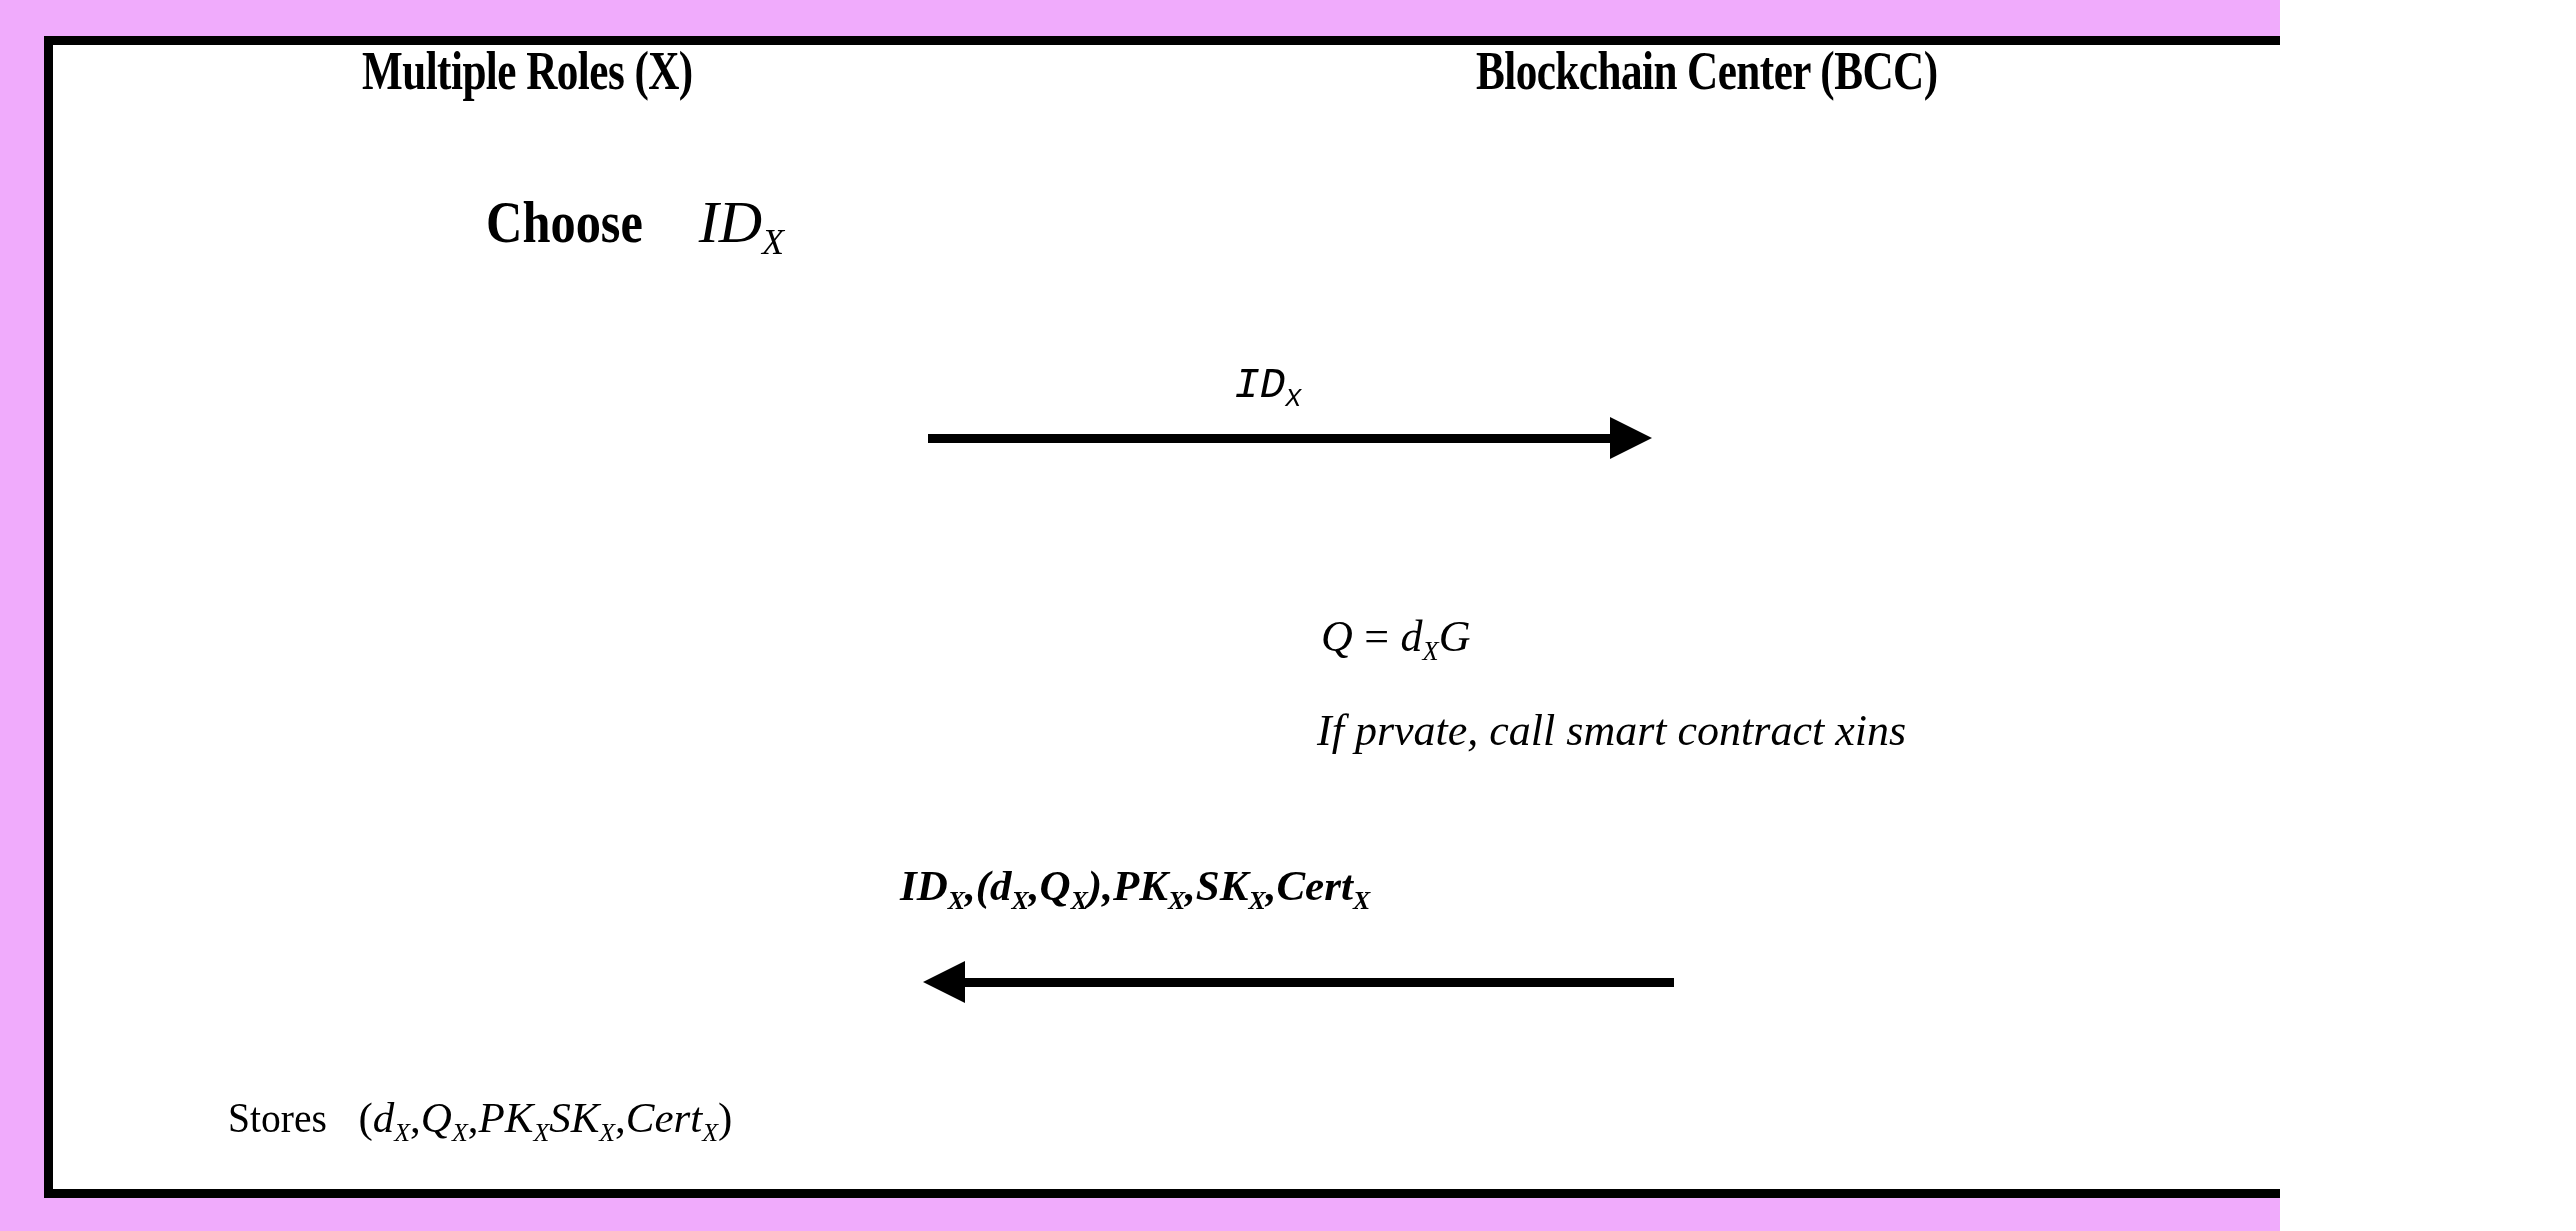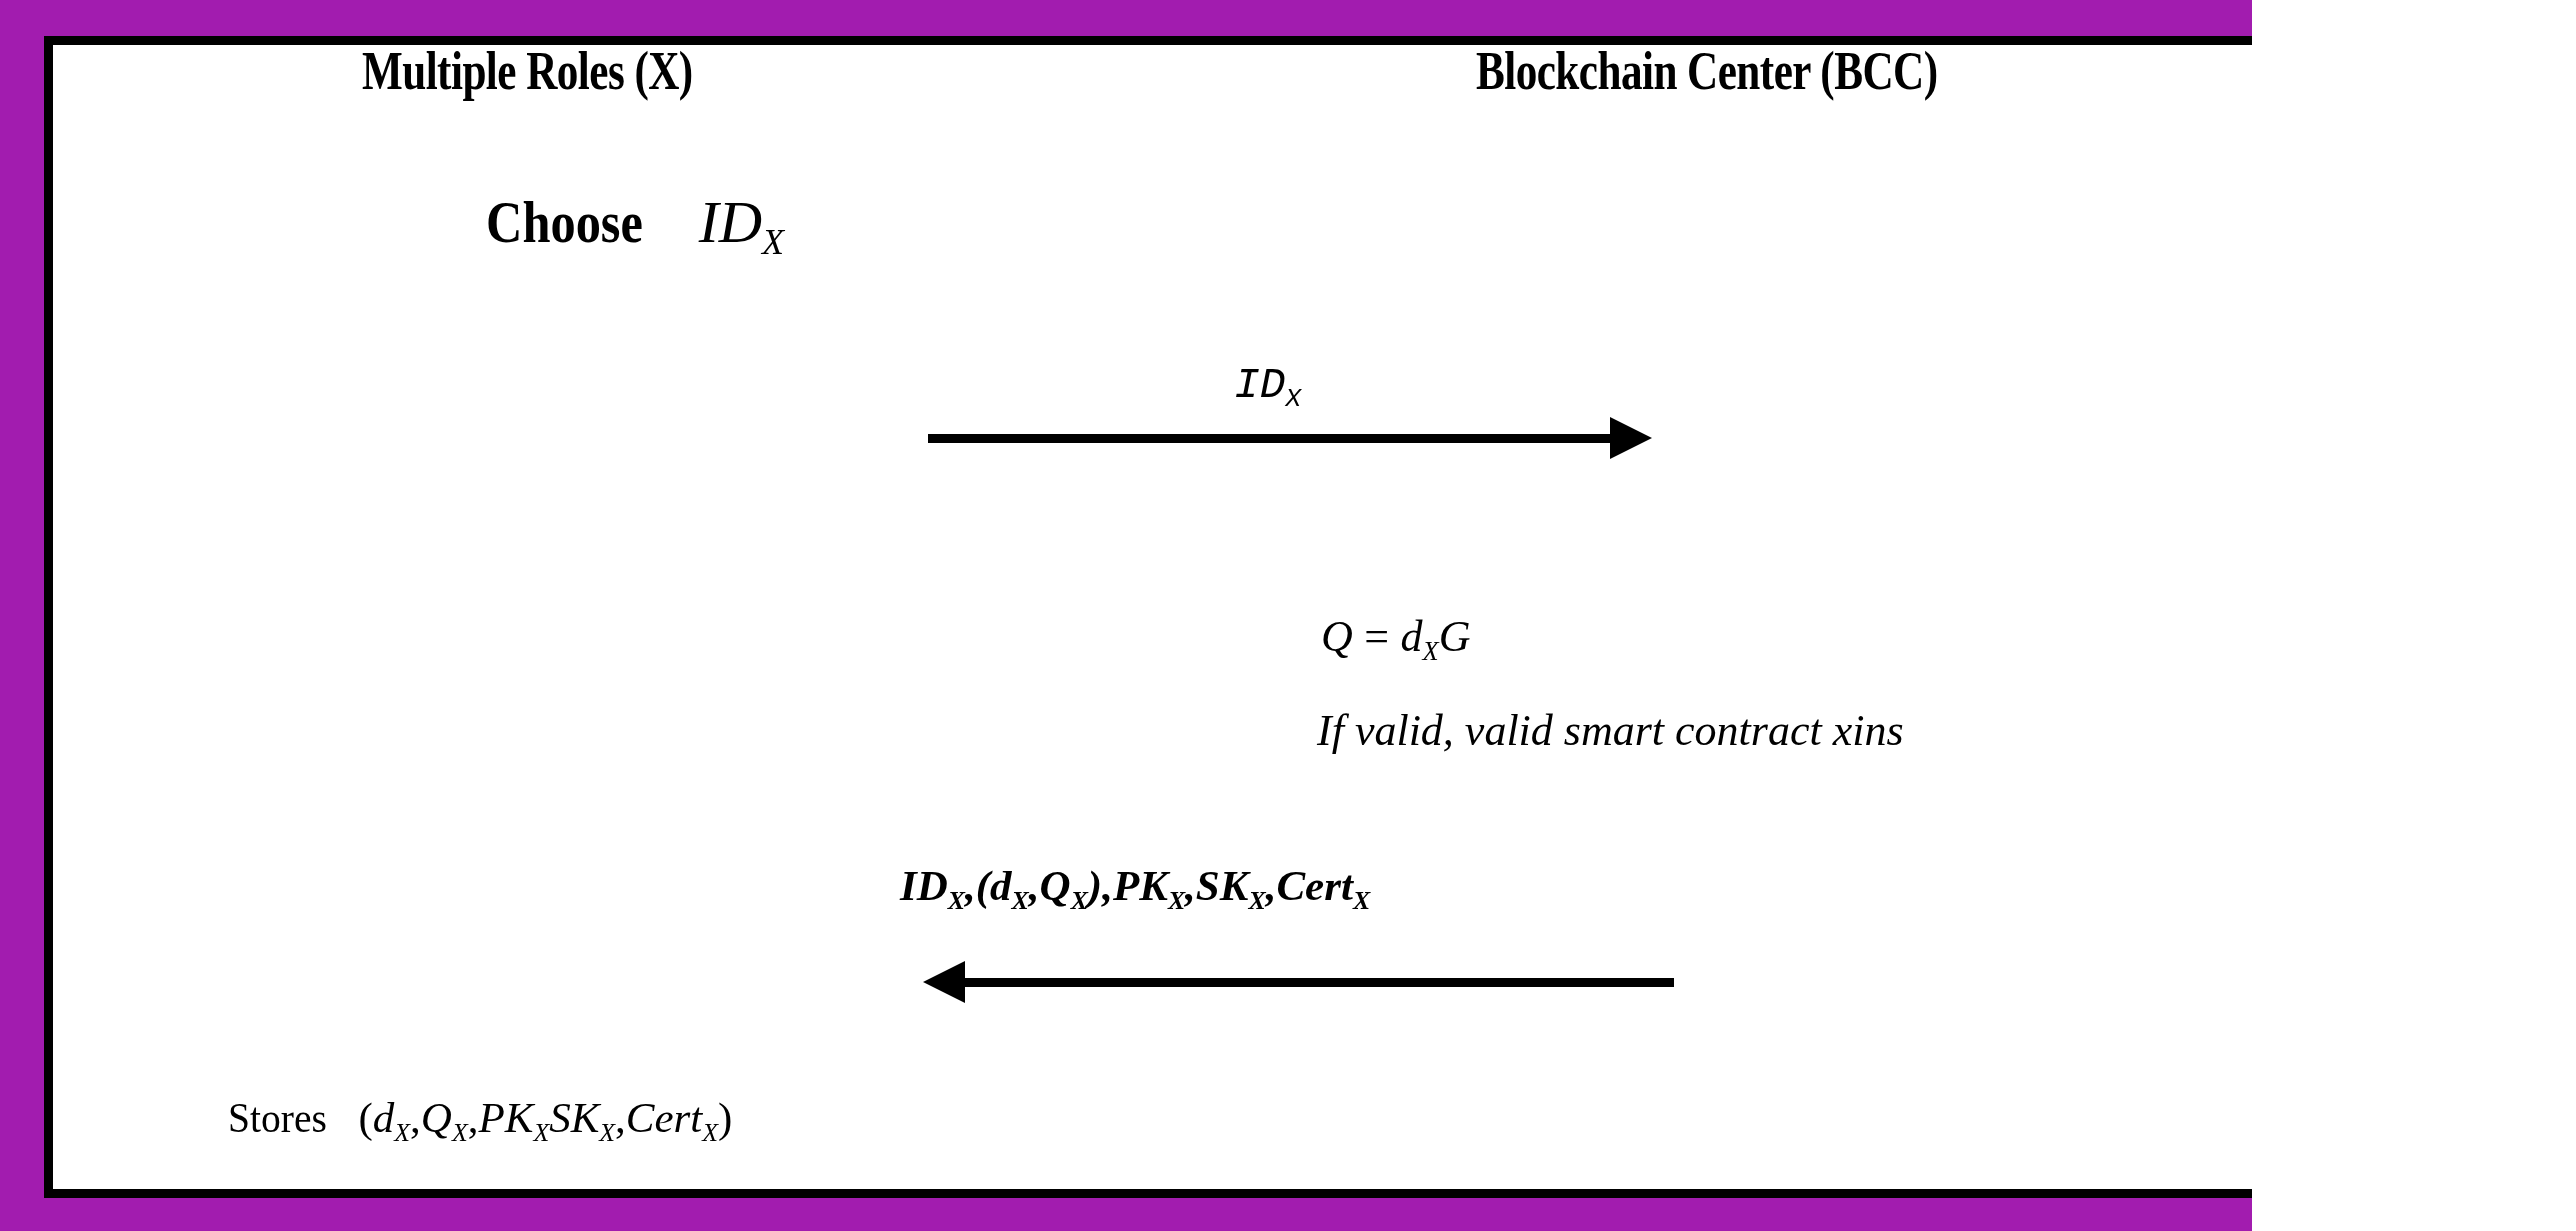--- a/index.html
+++ b/index.html
@@ -8,22 +8,23 @@
     padding: 0;
     background: #ffffff;
   }
   body {
     font-family: "Liberation Serif", "DejaVu Serif", serif;
   }
   #canvas {
     position: relative;
     width: 2252px;
     height: 1232px;
-    background: #a21caf;
+    background: #f0abfc;
     overflow: hidden;
+    padding-left: 28px;
   }
   
   #frame {
     position: absolute;
     left: 44px;
     top: 36px;
     width: 2481px;
     height: 1162px;
     border: 9.3px solid #000000;
     box-sizing: border-box;
@@ -122,21 +123,21 @@
   <div class="arrow right" style="left:928px; top:416px; width:724px; height:44px;">
     <div class="shaft" style="left:0; width:684px;"></div>
     <div class="head" style="left:682px;"></div>
   </div>
 
 
   <div class="txt bodyline serif" style="left:1321px; top:615px;">
     <span class="mathv">Q</span><span style="display:inline-block;width:11.5px;"></span><span>=</span><span style="display:inline-block;width:11.5px;"></span><span class="mathv">d</span><sub>X</sub><span class="mathv">G</span>
   </div>
 
-  <div class="txt bodyline serif ital" style="left:1317px; top:709px;">If  valid, valid smart contract xins</div>
+  <div class="txt bodyline serif ital" style="left:1317px; top:709px;">If  prvate, call smart contract xins</div>
 
   <div class="txt msg serif" style="left:900px; top:864px;font-weight:bold;">
     <span class="mathv">ID</span><sub>X</sub><span>,</span><span>(</span><span class="mathv">d</span><sub>X</sub><span>,</span><span class="mathv">Q</span><sub>X</sub><span>)</span><span>,</span><span class="mathv">PK</span><sub>X</sub><span>,</span><span class="mathv">SK</span><sub>X</sub><span>,</span><span class="mathv">Cert</span><sub>X</sub>
   </div>
 
   <div class="arrow left" style="left:923px; top:960px; width:752px; height:44px;">
     <div class="head" style="left:0;"></div>
     <div class="shaft" style="left:37px; width:714px;"></div>
   </div>
 

